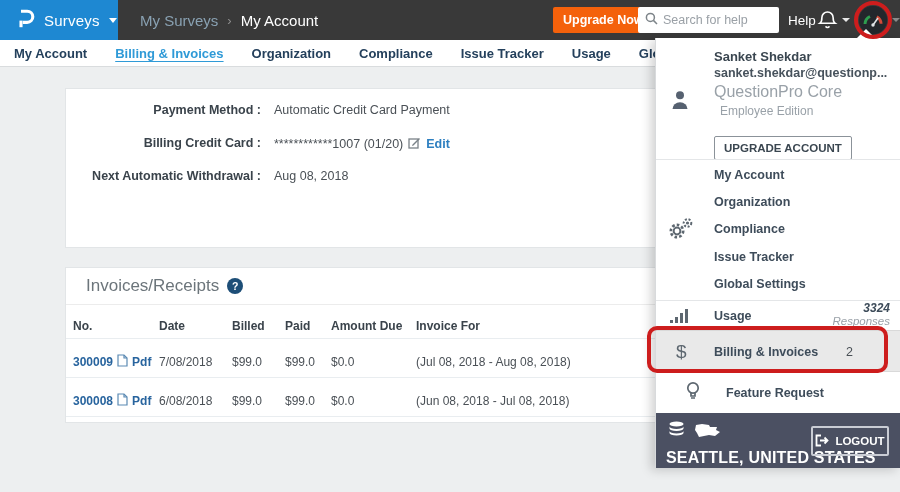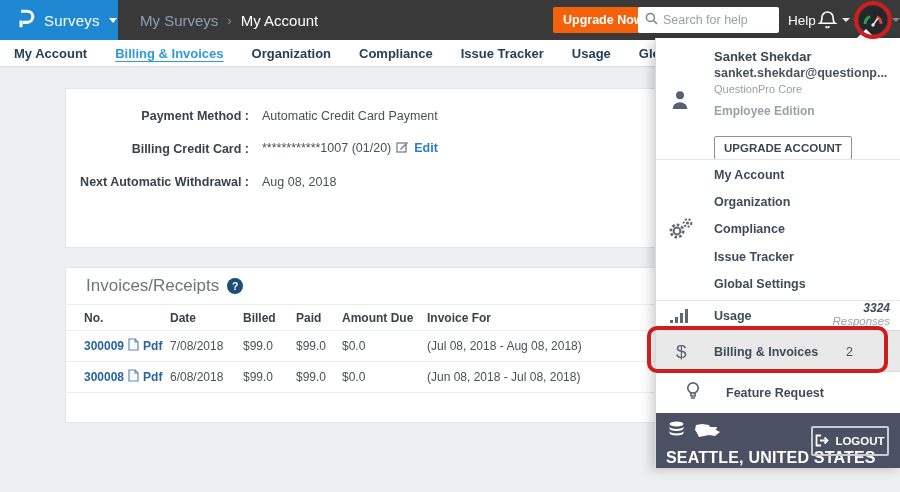--- a/index.html
+++ b/index.html
@@ -34,41 +34,41 @@
     display:flex; align-items:center; padding-left:14px; gap:28px; z-index:4; }
   .tab { font-size:13px; font-weight:bold; color:#24405c; white-space:nowrap; cursor:pointer; }
   .tab.active { color:#2f9ad7; text-decoration:underline; text-underline-offset:3px; }
   
   .card { position:absolute; left:65px; width:815px; background:#fff; border:1px solid #e2e5e7; z-index:1; }
   .card-head { height:37px; display:flex; align-items:center; padding:0 20px; border-bottom:1px solid #ececec; gap:8px; }
   .card-title { font-size:17px; color:#6c757b; font-weight:400; }
   .card-billing { top:88px; height:160px; }
   .card-invoices { top:267px; height:156px; }
   .b-body { padding-top:14px; }
-  .b-row { display:flex; margin-bottom:13px; align-items:flex-end; height:20px; }
+  .b-row { display:flex; margin-bottom:13px; align-items:flex-start; height:20px;margin-left:12px; }
   .b-label { width:183px; text-align:right; font-weight:bold; color:#3a434b; }
   .b-value { margin-left:13px; color:#4a5056; display:flex; align-items:center; gap:5px; }
   .edit-link { color:#2d7fc0; font-weight:bold; cursor:pointer; }
   .help-circle { width:16px; height:16px; border-radius:50%; background:#1d4e77; color:#fff; font-size:10.5px; font-weight:bold;
     display:flex; align-items:center; justify-content:center; cursor:pointer; }
-  .inv-grid { display:grid; grid-template-columns:86px 73px 53px 46px 85px 1fr; padding-left:18px; align-items:center; }
+  .inv-grid { display:grid; grid-template-columns:86px 73px 53px 46px 85px 1fr; padding-left:7px; align-items:center;margin-top:8px; }
   .inv-head { height:26px; font-weight:bold; color:#3a434b; font-size:12px; border-bottom:1px solid #e9edf0; }
   .inv-row { height:31px; font-size:12px; border-bottom:1px solid #e9edf0; }
   .no-cell { display:flex; align-items:center; gap:4px; }
   .inv-link { color:#28649e; font-weight:bold; cursor:pointer; }
   
   .panel { position:absolute; left:655px; top:38px; width:245px; height:430px; background:#fff;
     border-left:1px solid #d8dadc; box-shadow:-4px 2px 10px rgba(0,0,0,.18); z-index:20; }
   .panel-caret { position:absolute; left:857px; top:29px; border-left:9px solid transparent; border-right:9px solid transparent;
     border-bottom:9px solid #ffffff; z-index:22; }
   .p-icon { position:absolute; left:0; top:0; }
   .p-name { position:absolute; left:58px; top:11px; font-size:13px; font-weight:bold; color:#3a4650; }
   .p-email { position:absolute; left:58px; top:28px; font-size:12.5px; font-weight:bold; color:#47525c;text-align:right; }
-  .p-license { position:absolute; left:58px; top:45px; font-size:11px; color:#99a1a8; }
-  .p-edition { position:absolute; left:58px; top:66px; font-size:12px; color:#99a1a8;font-weight:bold; }
+  .p-license { position:absolute; left:58px; top:45px; font-size:16px; color:#99a1a8; }
+  .p-edition { position:absolute; left:64px; top:66px; font-size:12px; color:#99a1a8; }
   .p-upgrade { position:absolute; left:58px; top:98px; height:24px; background:#fff; border:1px solid #8b9299; border-radius:2px;
     font-size:11.5px; font-weight:bold; color:#3a4650; padding:0 9px; cursor:pointer; font-family:"Liberation Sans",sans-serif; }
   .p-div { position:absolute; left:0; width:245px; height:0; border-top:1px solid #e4e6e8; }
   .p-link { position:absolute; left:58px; font-size:12.5px; font-weight:bold; color:#3e4c5a; cursor:pointer; }
   .row-label { position:absolute; left:58px; font-size:12.5px; font-weight:bold; color:#3e4c5a; }
   .usage-right { position:absolute; right:10px; top:263px; text-align:right; cursor:pointer;font-style:italic; }
   .usage-count { font-size:12px; font-weight:bold; color:#3e4c5a; }
   .usage-unit { font-size:11.5px; color:#9aa1a8; }
   .hl-row { position:absolute; left:0; top:292px; width:245px; height:42px; background:#e9e9e9;
     border-top:1px solid #d9d9d9; border-bottom:1px solid #d9d9d9; cursor:pointer; }

